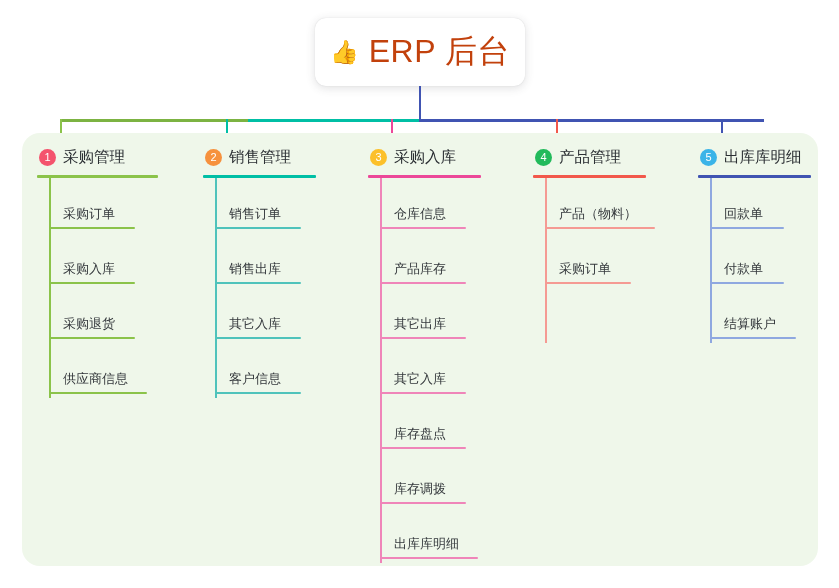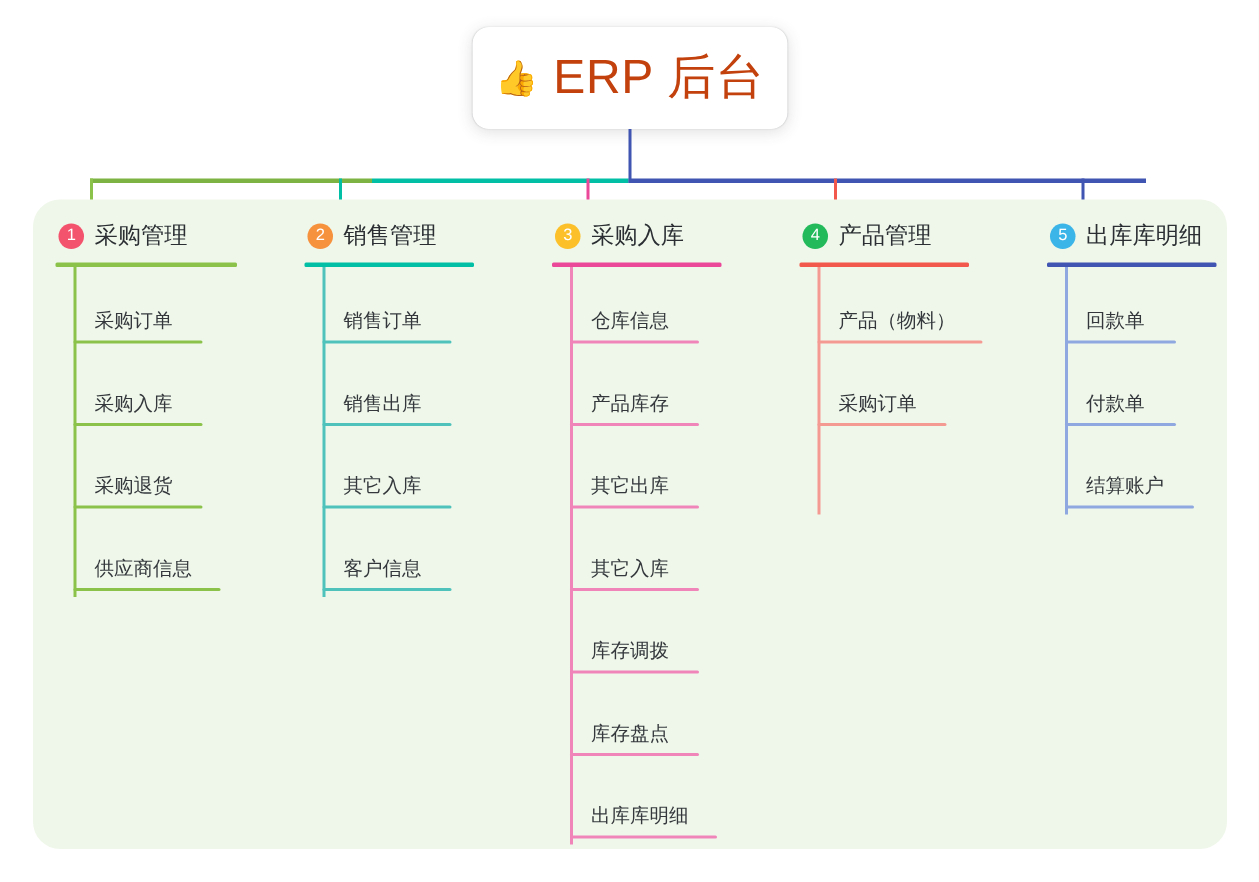--- a/index.html
+++ b/index.html
@@ -228,25 +228,25 @@
         </div>
         <div class="leaf">
           <span class="leaf-label">其它出库</span>
           <div class="leaf-rule" style="width: 86px; background: rgb(239, 133, 185);"></div>
         </div>
         <div class="leaf">
           <span class="leaf-label">其它入库</span>
           <div class="leaf-rule" style="width: 86px; background: rgb(239, 133, 185);"></div>
         </div>
         <div class="leaf">
+          <span class="leaf-label">库存盘点</span>
+          <div class="leaf-rule" style="width: 86px; background: rgb(239, 133, 185);"></div>
+        </div>
+        <div class="leaf">
           <span class="leaf-label">库存调拨</span>
-          <div class="leaf-rule" style="width: 86px; background: rgb(239, 133, 185);"></div>
-        </div>
-        <div class="leaf">
-          <span class="leaf-label">库存盘点</span>
           <div class="leaf-rule" style="width: 86px; background: rgb(239, 133, 185);"></div>
         </div>
         <div class="leaf">
           <span class="leaf-label">出库库明细</span>
           <div class="leaf-rule" style="width: 98px; background: rgb(239, 133, 185);"></div>
         </div>
       </div>
     </div>
     <div class="column" style="left: 511px; top: 12px; width: 160px;">
       <div class="col-header">

